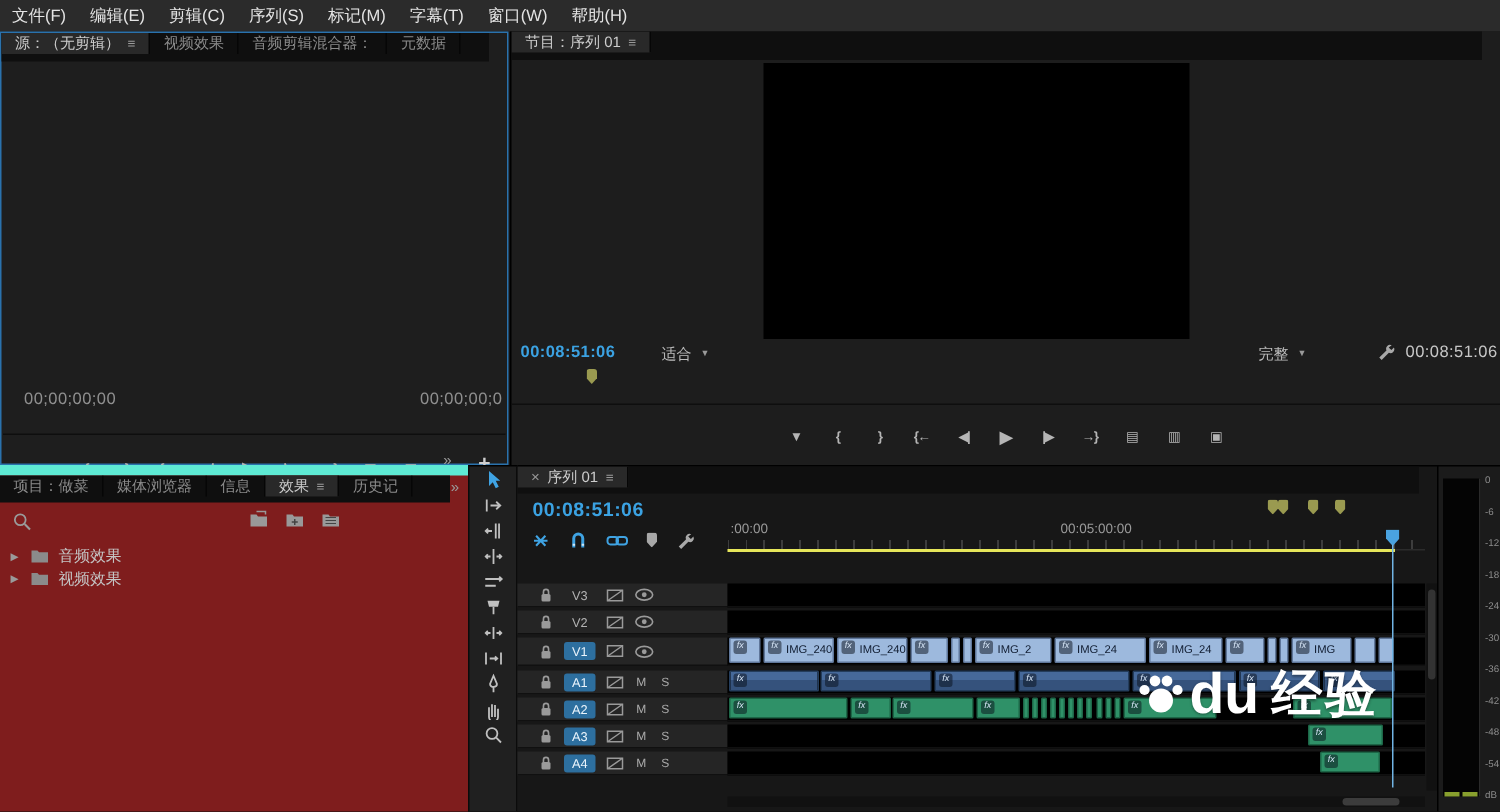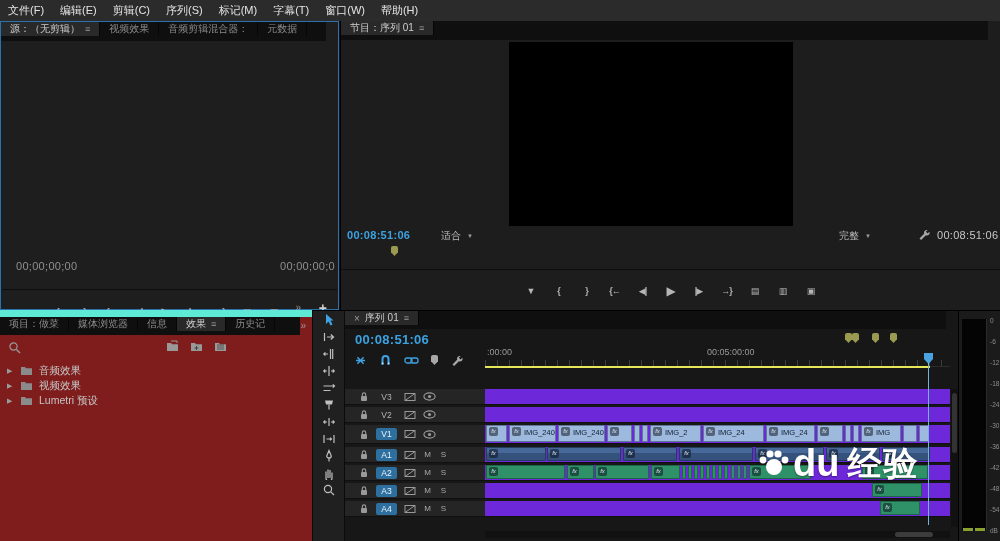--- a/index.html
+++ b/index.html
@@ -68,21 +68,21 @@
     background:repeating-linear-gradient(to right,#3d3d3d 0 1px,transparent 1px 12px);
     border-bottom:1px solid #2c2c2c}
   #workarea{position:absolute;left:140px;top:55px;height:2px}
   .mk{position:absolute;top:22px;width:7px;height:10px;border-radius:2px 2px 0 0;
     clip-path:polygon(0 0,100% 0,100% 62%,50% 100%,0 62%)}
   #playhead-head{position:absolute;top:42px;width:9px;height:11px;background:#4aa3e0;
     clip-path:polygon(0 0,100% 0,100% 55%,50% 100%,0 55%);z-index:12}
   #playhead-line{position:absolute;top:52px;bottom:16px;width:1px;background:#71b4e4;z-index:12}
   .trow-hdr{position:absolute;left:0;width:140px;background:#252525;border-bottom:1px solid #101010;
     display:flex;align-items:center;gap:7px;padding-left:14px}
-  .trow-cont{position:absolute;left:140px;right:8px;background:#6d28d9;border-bottom:1px solid #101010}
+  .trow-cont{position:absolute;left:140px;right:8px;background:#000000;border-bottom:1px solid #101010}
   .tname{min-width:21px;height:12px;font-size:8.5px;color:#b3b3b3;display:flex;align-items:center;
     justify-content:center;border-radius:2px;padding:0 3px}
   .tname.sel{background:#2d6f9f;color:#eaf4fc}
   .ms{font-size:8px;color:#ababab;width:9px;text-align:center}
   .clip{position:absolute;top:0;bottom:1px;border-radius:1px;overflow:hidden}
   .clip.v{background:#9db9dd;border:1px solid #5f7699}
   .clip.a{background:linear-gradient(#46699a 0 45%,#35527c 45% 100%);border:1px solid #243d5c}
   .clip.g{background:#2f9168;border:1px solid #1d6647}
   .fx{position:absolute;left:2px;top:1px;width:9px;height:9px;background:rgba(8,14,24,.5);
     border-radius:2px;color:#d5e4f5;font-size:6px;line-height:9px;text-align:center;font-style:italic}
@@ -269,29 +269,20 @@
         </div>
         <div class="tree-row">
           <span class="tw">▶</span>
           <span>
             <svg width="13" height="11" viewBox="0 0 13 11">
               <path d="M1 2h4l1 1.2h6V10H1z" fill="#8b8b8b"></path>
             </svg>
           </span>
           <span>视频效果</span>
         </div>
-        <div class="tree-row">
-          <span class="tw">▶</span>
-          <span>
-            <svg width="13" height="11" viewBox="0 0 13 11">
-              <path d="M1 2h4l1 1.2h6V10H1z" fill="#8b8b8b"></path>
-            </svg>
-          </span>
-          <span>Lumetri 预设</span>
-        </div>
       </div>
     <div id="proj-bottom">
       <span>
           <svg width="14" height="12" viewBox="0 0 14 12">
             <path d="M1 3h4.5l1 1.3H13V11H1z" fill="#6f6f6f"></path>
           </svg>
         </span>
       <span>
           <svg width="12" height="13" viewBox="0 0 12 13">
             <path d="M2.5 4h7l-.6 8H3.1z" fill="#6f6f6f"></path>

